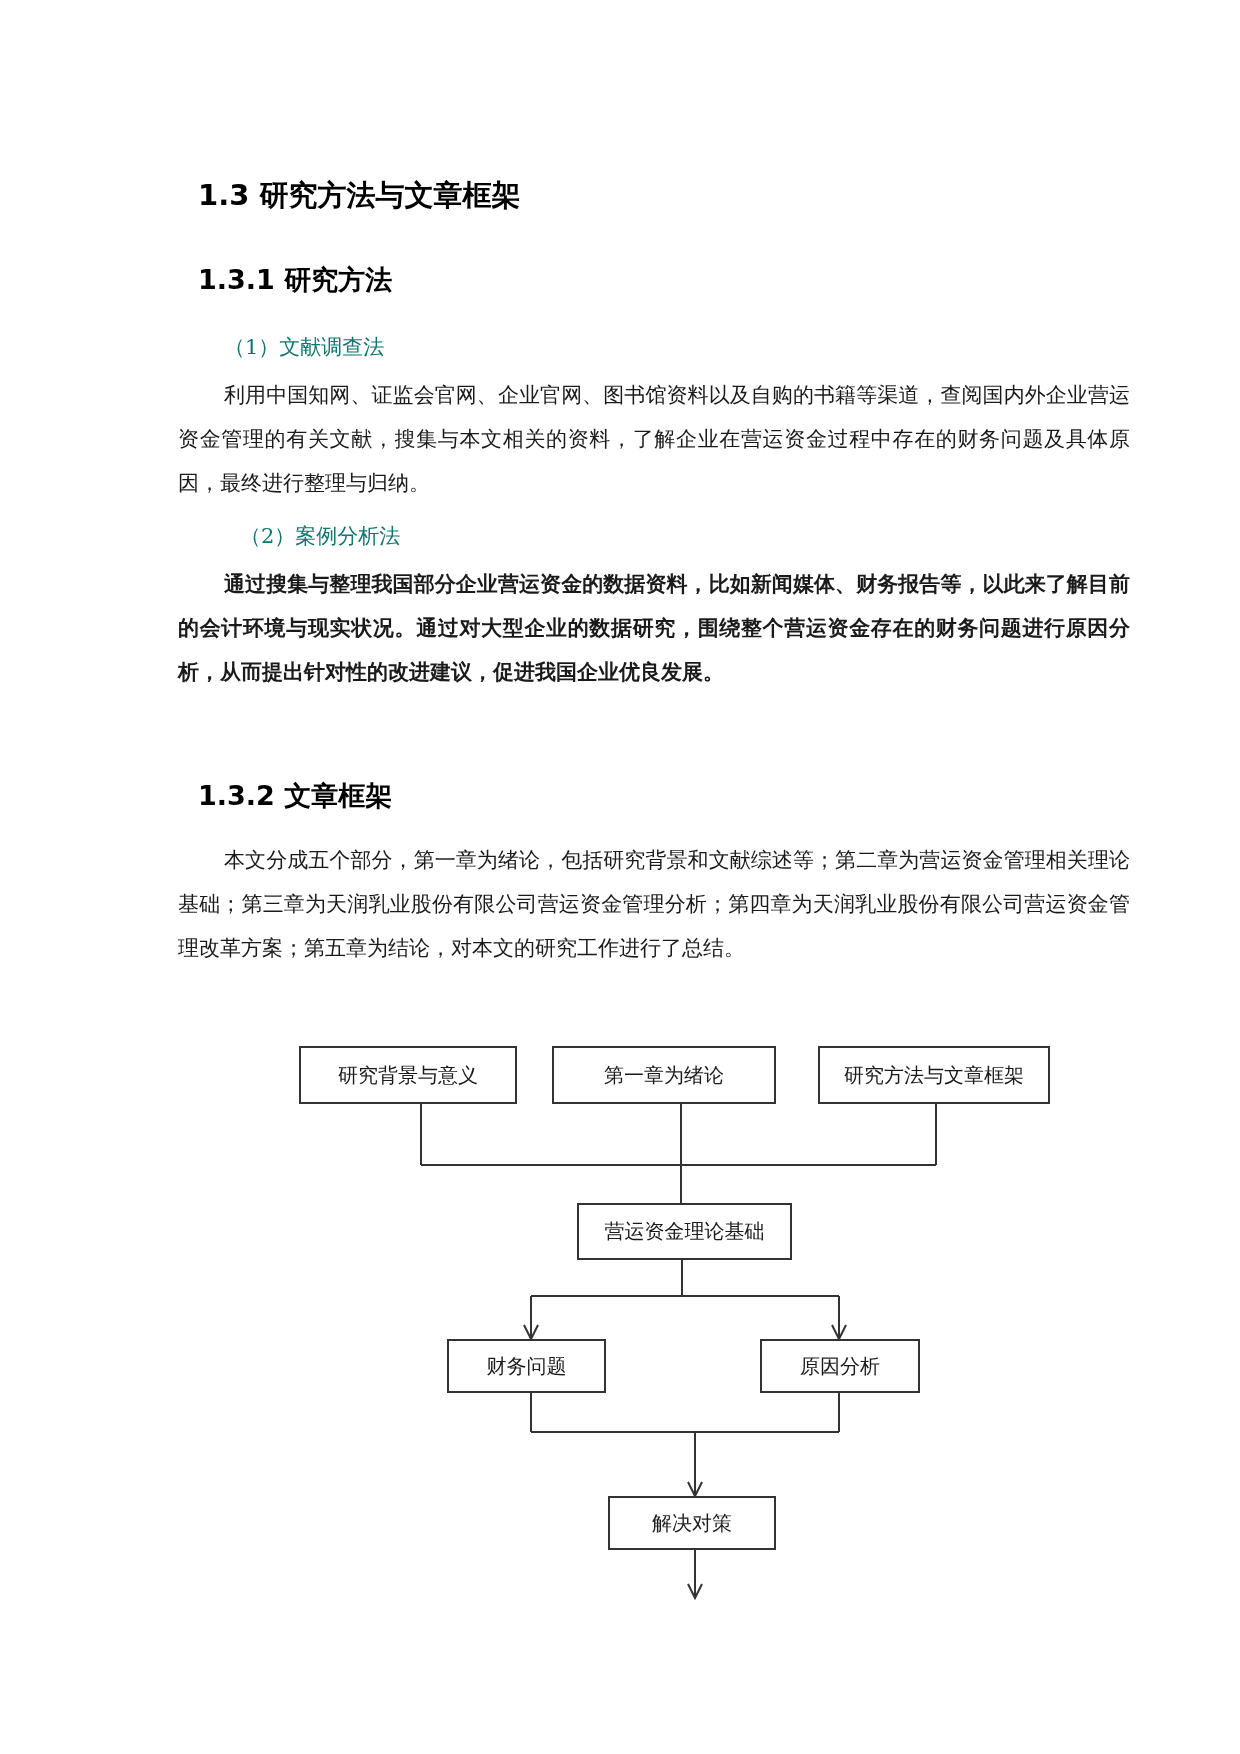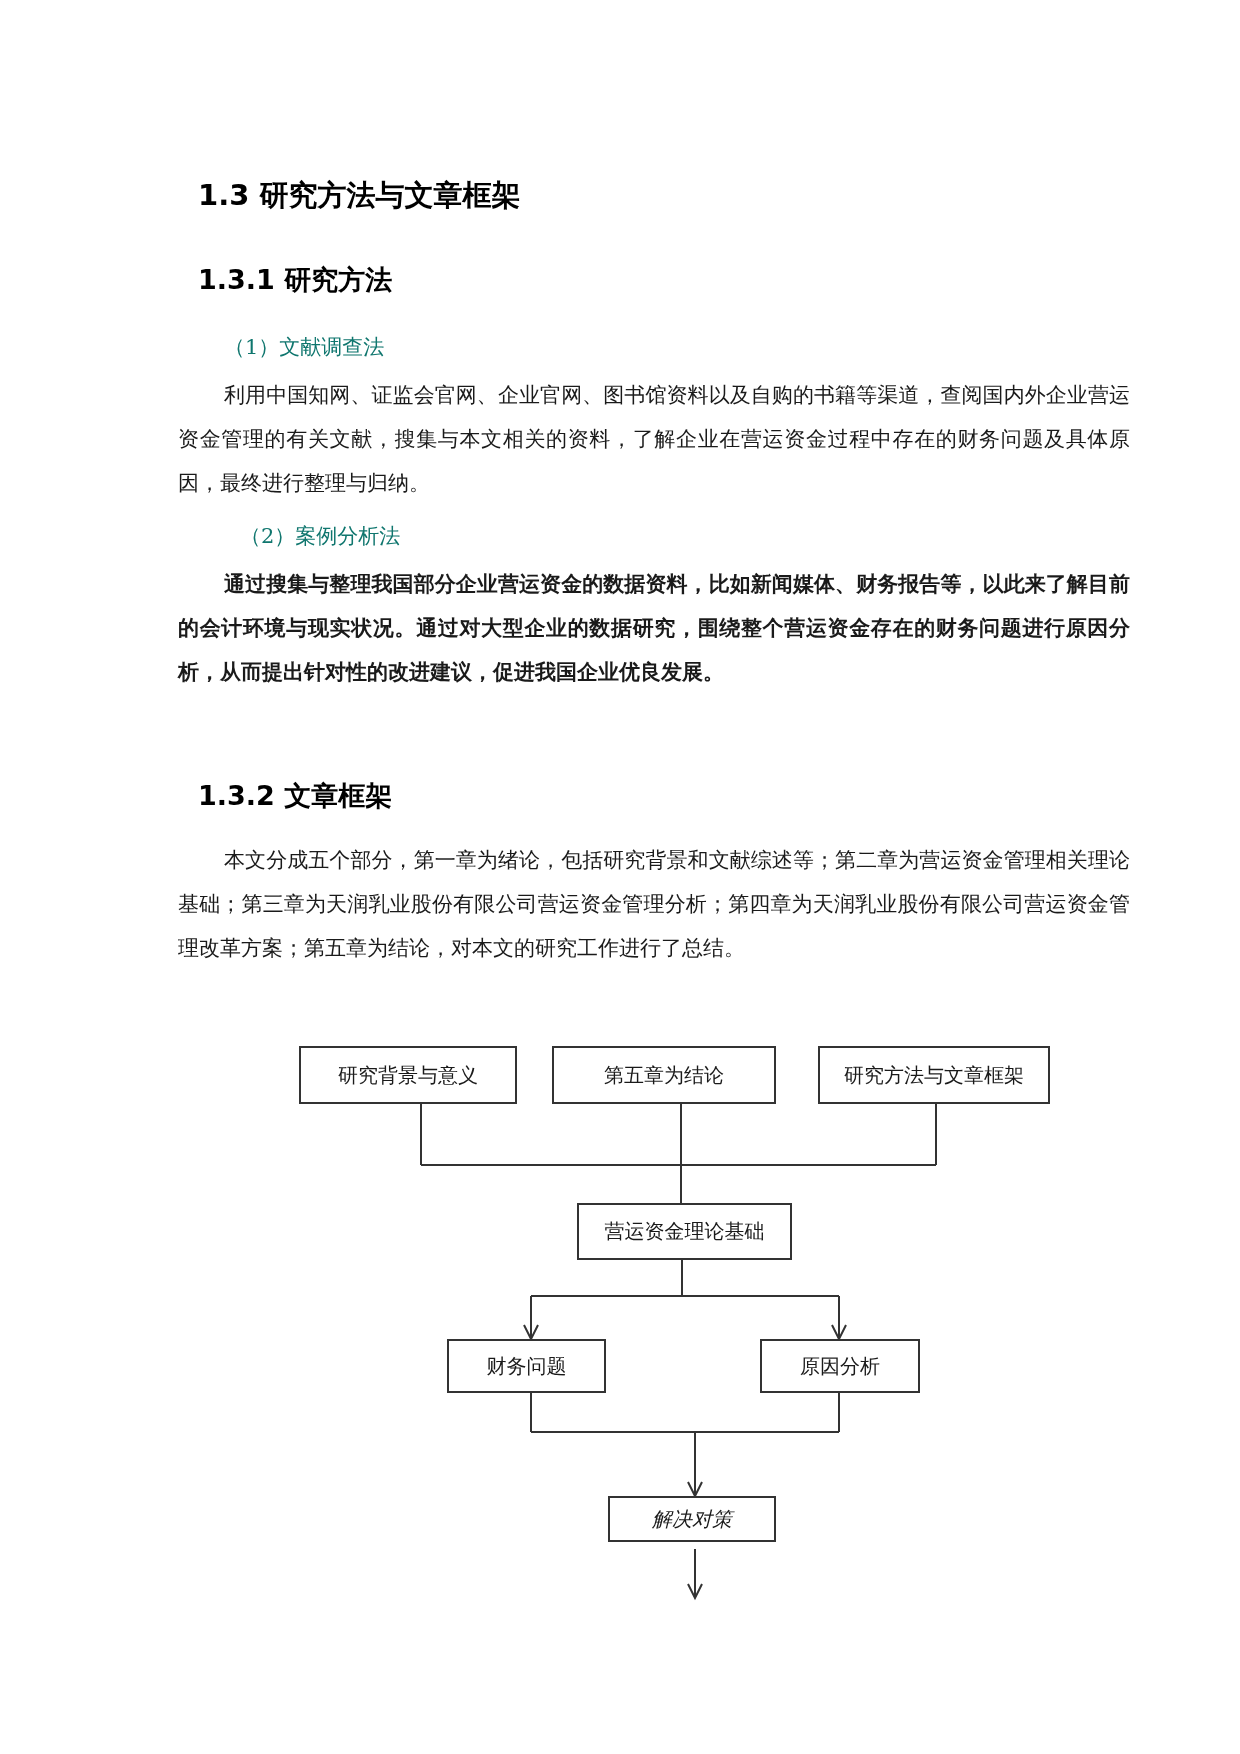--- a/index.html
+++ b/index.html
@@ -50,22 +50,22 @@
       <line x1="531" y1="1432" x2="839" y2="1432"></line>
       <line x1="695" y1="1432" x2="695" y2="1496"></line>
       <polyline points="688,1482 695,1496 702,1482"></polyline>
 
       <line x1="695" y1="1549" x2="695" y2="1598"></line>
       <polyline points="688,1584 695,1598 702,1584"></polyline>
     </g>
   </svg>
 
   <div class="box" style="left:299px; top:1046px; width:218px; height:58px;">研究背景与意义</div>
-  <div class="box" style="left:552px; top:1046px; width:224px; height:58px;">第五章为结论</div>
+  <div class="box" style="left:552px; top:1046px; width:224px; height:58px;">第一章为绪论</div>
   <div class="box" style="left:818px; top:1046px; width:232px; height:58px;">研究方法与文章框架</div>
 
   <div class="box" style="left:577px; top:1203px; width:215px; height:57px;">营运资金理论基础</div>
 
   <div class="box" style="left:447px; top:1339px; width:159px; height:54px;">财务问题</div>
   <div class="box" style="left:760px; top:1339px; width:160px; height:54px;">原因分析</div>
 
-  <div class="box" style="left:608px; top:1496px; width:168px; height:46px;font-style:italic;">解决对策</div>
+  <div class="box" style="left:608px; top:1496px; width:168px; height:54px;">解决对策</div>
 </div>
 
 </body></html>

